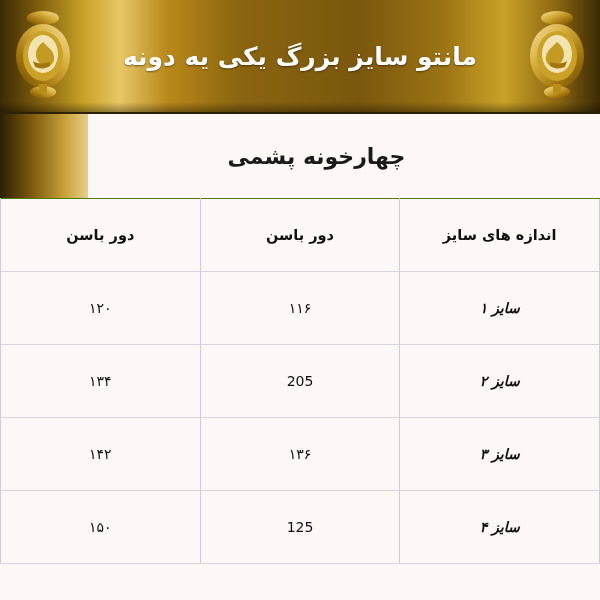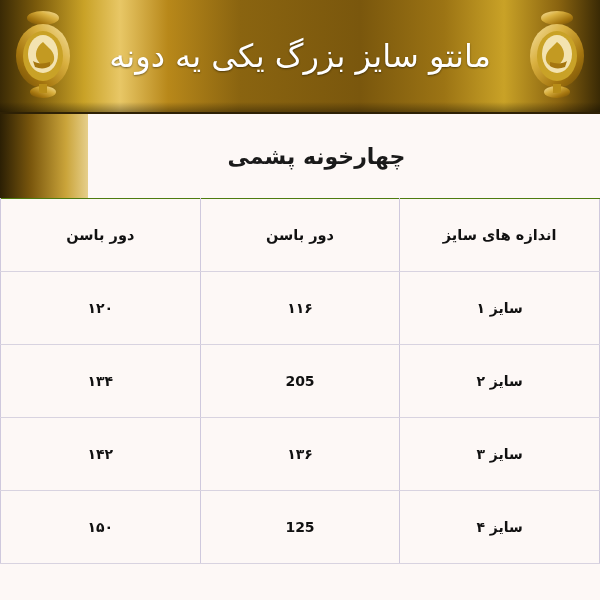--- a/index.html
+++ b/index.html
@@ -49,22 +49,22 @@
   .banner::after {
     content: "";
     position: absolute;
     left: 0; right: 0; bottom: 0;
     height: 10px;
     background: linear-gradient(180deg, rgba(0,0,0,0.0), rgba(0,0,0,0.35));
     pointer-events: none;
   }
   .banner-title {
     color: #ffffff;
-    font-size: 32px;
-    font-weight: normal;
+    font-size: 25px;
+    font-weight: bold;
     letter-spacing: 0.5px;
     text-shadow: 0 1px 2px rgba(0,0,0,0.45);
     direction: rtl;
     white-space: nowrap;
     z-index: 3;
   }
 
   .ornament {
     position: absolute;
     top: 8px;
@@ -125,23 +125,24 @@
     font-size: 14px;
     color: #111111;
     background: #fdf8f6;
   }
   table.size-table th {
     font-weight: bold;
     font-size: 14.5px;
   }
   table.size-table tr.data-row td:first-child {
     font-weight: bold;
+    font-style: italic;
   }
   table.size-table tr.data-row td {
-    font-weight: bold;
+    font-weight: normal;
   }
   table.size-table tr:first-child th {
     border-top: 1px solid #4d7c0f;
   }
   .footer-space {
     flex: 0 0 40px;
     background: #fdf8f6;
   }
 </style>
 </head>

